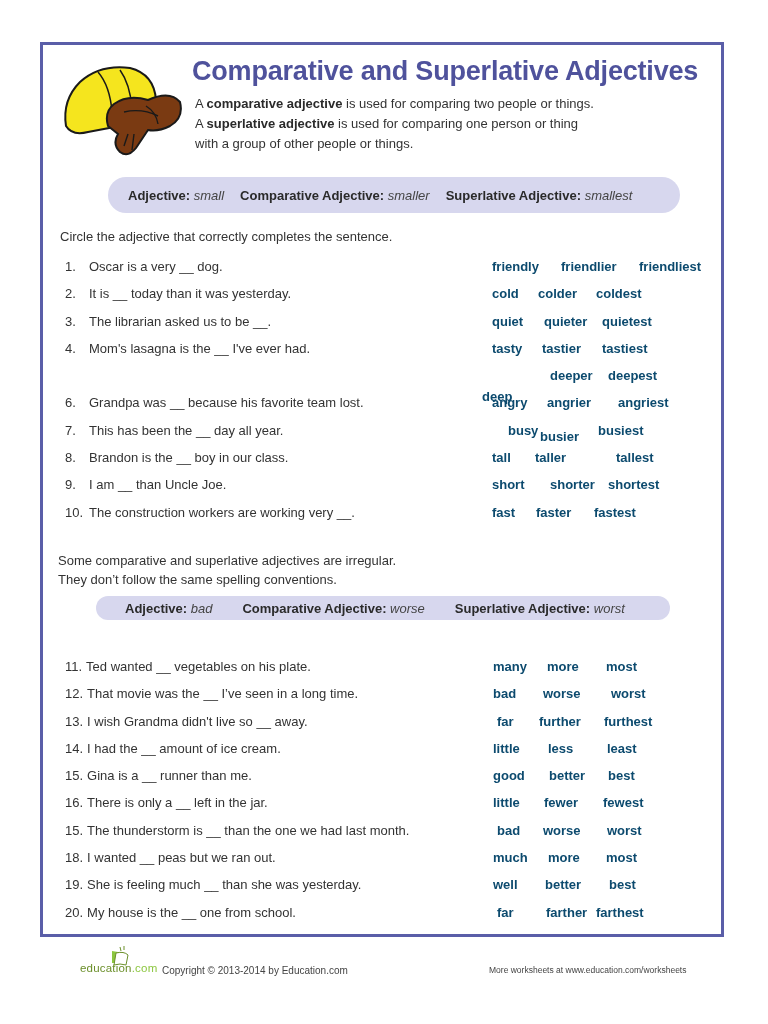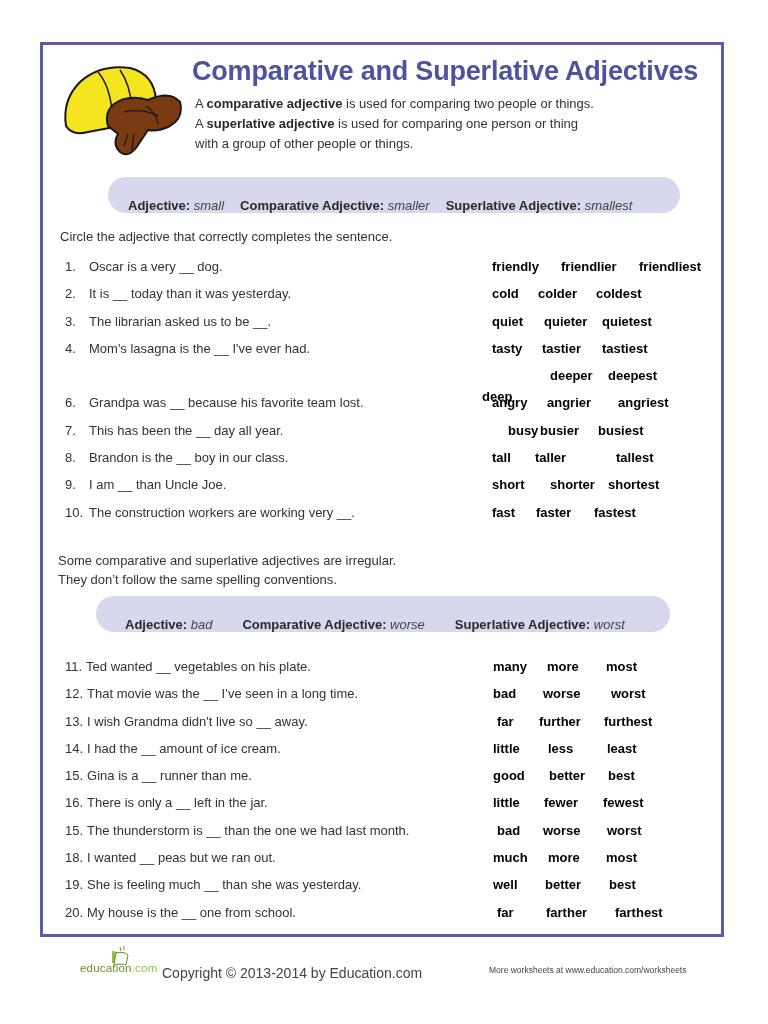--- a/index.html
+++ b/index.html
@@ -16,42 +16,42 @@
     .title {
       position: absolute; left: 192px; top: 56px; font-size: 27px; font-weight: bold;
       color: #4f529c; letter-spacing: -0.2px; white-space: nowrap;
     }
     .intro {
       position: absolute; left: 195px; top: 94px; font-size: 13px; line-height: 20px; color: #333;
     }
     .intro b { font-weight: bold; color: #2a2a2a; }
     .example-box {
       position: absolute; background: #d7d7ee; border-radius: 18px;
-      display: flex; align-items: flex-end; font-size: 13px; color: #2a2a2a; white-space: nowrap;
+      display: flex; align-items: center; font-size: 13px; color: #2a2a2a; white-space: nowrap;
     }
     .example-box .lbl { font-weight: bold; }
     .example-box .val { font-style: italic; color: #444; }
     .ex1 { left: 108px; top: 177px; width: 572px; height: 36px; padding-left: 20px; box-sizing: border-box; }
     .ex1 .seg { margin-right: 16px; }
-    .ex2 { left: 96px; top: 596px; width: 574px; height: 36px; padding-left: 29px; box-sizing: border-box; }
+    .ex2 { left: 96px; top: 596px; width: 574px; height: 24px; padding-left: 29px; box-sizing: border-box; }
     .ex2 .seg { margin-right: 30px; }
     .instr { position: absolute; left: 60px; top: 229px; font-size: 13px; color: #333; }
     .irregular-note { position: absolute; left: 58px; top: 551px; font-size: 13px; line-height: 19px; color: #333; }
     .qlist { position: absolute; left: 58px; width: 660px; }
     .q1 { top: 259px; }
     .q2 { top: 659px; }
     .qrow { position: relative; height: 27.3px; font-size: 13px; }
     .qrow .sentence { position: absolute; left: 0; top: 0; white-space: nowrap; color: #333; margin-left: 7px; }
     .qrow .num { display: inline-block; width: 24px; }
     .q2 .qrow .num { width: auto; margin-right: 4px; }
-    .qrow .choice { position: absolute; top: 0; font-weight: bold; color: #000000; white-space: nowrap; }
+    .qrow .choice { position: absolute; top: 0; font-weight: bold; color: #0c4a6e; white-space: nowrap; }
     .footer-logo { position: absolute; left: 80px; top: 945px; width: 80px; height: 32px; }
     .logo-text { position: absolute; left: 80px; top: 962px; font-size: 11.5px; color: #6b8f2a; letter-spacing: 0.2px; }
     .logo-text .dotcom { color: #8cc63f; }
-    .copyright { position: absolute; left: 162px; top: 965px; font-size: 14px; color: #444; }
+    .copyright { position: absolute; left: 162px; top: 965px; font-size: 10px; color: #444; }
     .more { position: absolute; left: 489px; top: 965px; font-size: 8.5px; color: #444; }
   </style>
 </head>
 <body>
 
 <div class="frame"></div>
 
 <svg class="illustration" viewBox="0 0 125 100">
   <path d="M8 66 Q4 40 22 22 Q42 4 72 8 Q96 14 98 40 L104 44 Q110 52 104 58 L30 72 Q14 76 8 66 Z" fill="#f5e51e" stroke="#1a1a1a" stroke-width="2"></path>
   <path d="M40 12 Q52 26 54 52" fill="none" stroke="#1a1a1a" stroke-width="1.5"></path>
@@ -110,21 +110,21 @@
     </div>
     <div class="qrow">
       <span class="sentence"><span class="num">6.</span><span>Grandpa was __ because his favorite team lost.</span></span>
       <span class="choice" style="left: 434px;">angry</span>
       <span class="choice" style="left: 489px;">angrier</span>
       <span class="choice" style="left: 560px;">angriest</span>
     </div>
     <div class="qrow">
       <span class="sentence"><span class="num">7.</span><span>This has been the __ day all year.</span></span>
       <span class="choice" style="left: 434px; padding-left: 16px;">busy</span>
-      <span class="choice" style="left: 482px;">busier</span>
+      <span class="choice" style="left: 482px; margin-top: 6px;">busier</span>
       <span class="choice" style="left: 540px;">busiest</span>
     </div>
     <div class="qrow">
       <span class="sentence"><span class="num">8.</span><span>Brandon is the __ boy in our class.</span></span>
       <span class="choice" style="left: 434px;">tall</span>
       <span class="choice" style="left: 477px;">taller</span>
       <span class="choice" style="left: 534px; margin-left: 24px;">tallest</span>
     </div>
     <div class="qrow">
       <span class="sentence"><span class="num">9.</span><span>I am __ than Uncle Joe.</span></span>
@@ -203,21 +203,21 @@
     <div class="qrow">
       <span class="sentence"><span class="num">19.</span><span>She is feeling much __ than she was yesterday.</span></span>
       <span class="choice" style="left: 435px;">well</span>
       <span class="choice" style="left: 487px;">better</span>
       <span class="choice" style="left: 551px;">best</span>
     </div>
     <div class="qrow">
       <span class="sentence"><span class="num">20.</span><span>My house is the __ one from school.</span></span>
       <span class="choice" style="left: 439px;">far</span>
       <span class="choice" style="left: 488px;">farther</span>
-      <span class="choice" style="left: 557px;">farthest</span>
+      <span class="choice" style="left: 538px;">farthest</span>
     </div>
   </div>
 
 <svg class="footer-logo" viewBox="0 0 80 32">
   <path d="M32 6 L32 18 L42 18 L44 8 Z" fill="#8cc63f"></path>
   <path d="M36 8 Q44 6 48 10 L46 20 Q40 18 34 20 Z" fill="#ffffff" stroke="#6b8f2a" stroke-width="1"></path>
   <path d="M40 2 L41 6 M44 1 L44 5" stroke="#6b8f2a" stroke-width="1"></path>
 </svg>
 <div class="logo-text"><span>education</span><span class="dotcom">.com</span></div>
 <div class="copyright">Copyright © 2013-2014 by Education.com</div>

